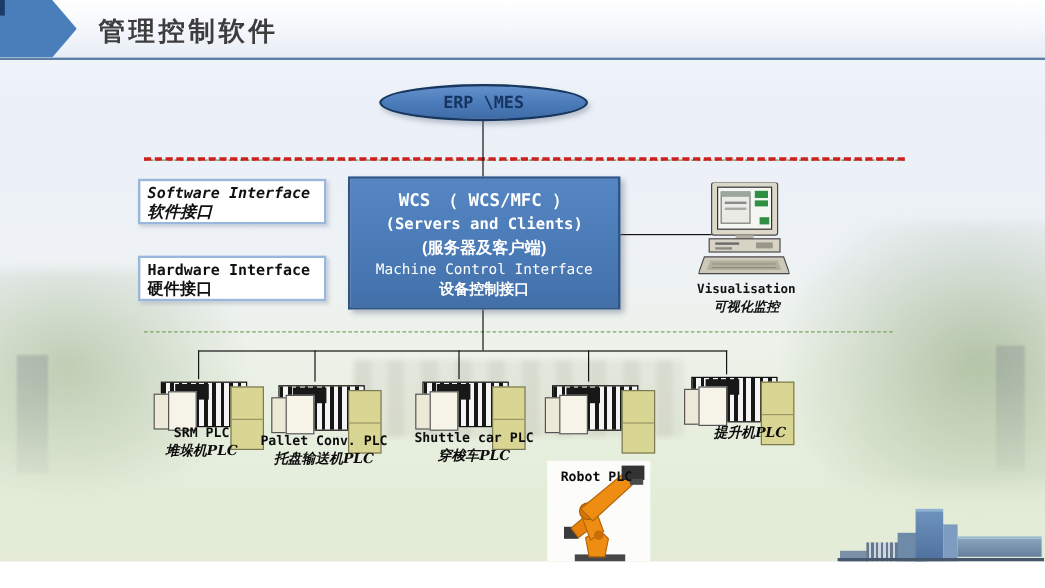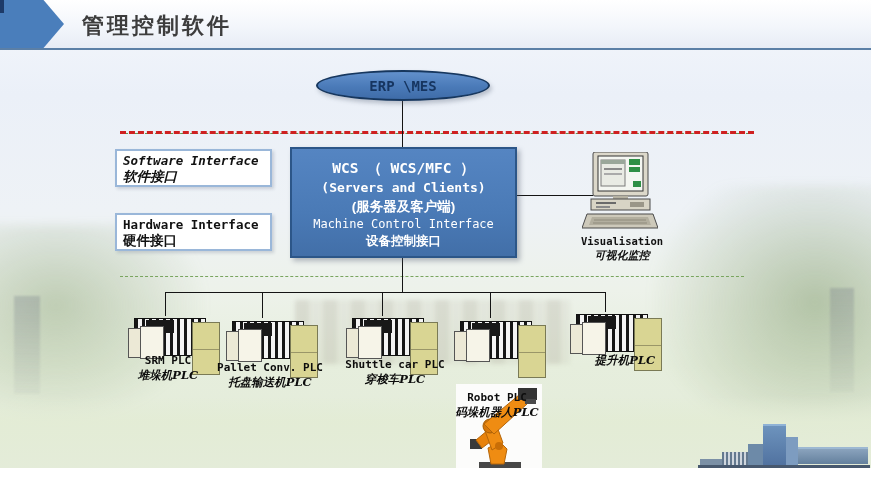--- a/index.html
+++ b/index.html
@@ -247,21 +247,20 @@
   <div class="plc-label" style="left:108px; top:354px; width:120px;">
     <div class="en">SRM PLC</div>
     <div class="zh">堆垛机PLC</div>
   </div>
   <div class="plc-label" style="left:325px; top:358px; width:140px;">
     <div class="en">Shuttle car PLC</div>
     <div class="zh">穿梭车PLC</div>
   </div>
   <div class="plc-label" style="left:427px; top:367px; width:140px;margin-top:24px;">
     <div class="en">Robot PLC</div>
-    <div class="zh">码垛机器人PLC</div>
   </div>
   <div class="plc-label plc5-label" style="left:540px; top:353px; width:170px;">
     <div class="zh">提升机PLC</div>
   </div>
 
   <div class="robot-card">
     <svg width="86" height="94" viewBox="0 0 86 94">
       <rect x="16" y="84" width="56" height="7" rx="2" fill="#2e2e2e"></rect>
       <rect x="23" y="78" width="42" height="7" fill="#474747"></rect>
       <rect x="14" y="55" width="12" height="10" fill="#3a3a3a"></rect>

